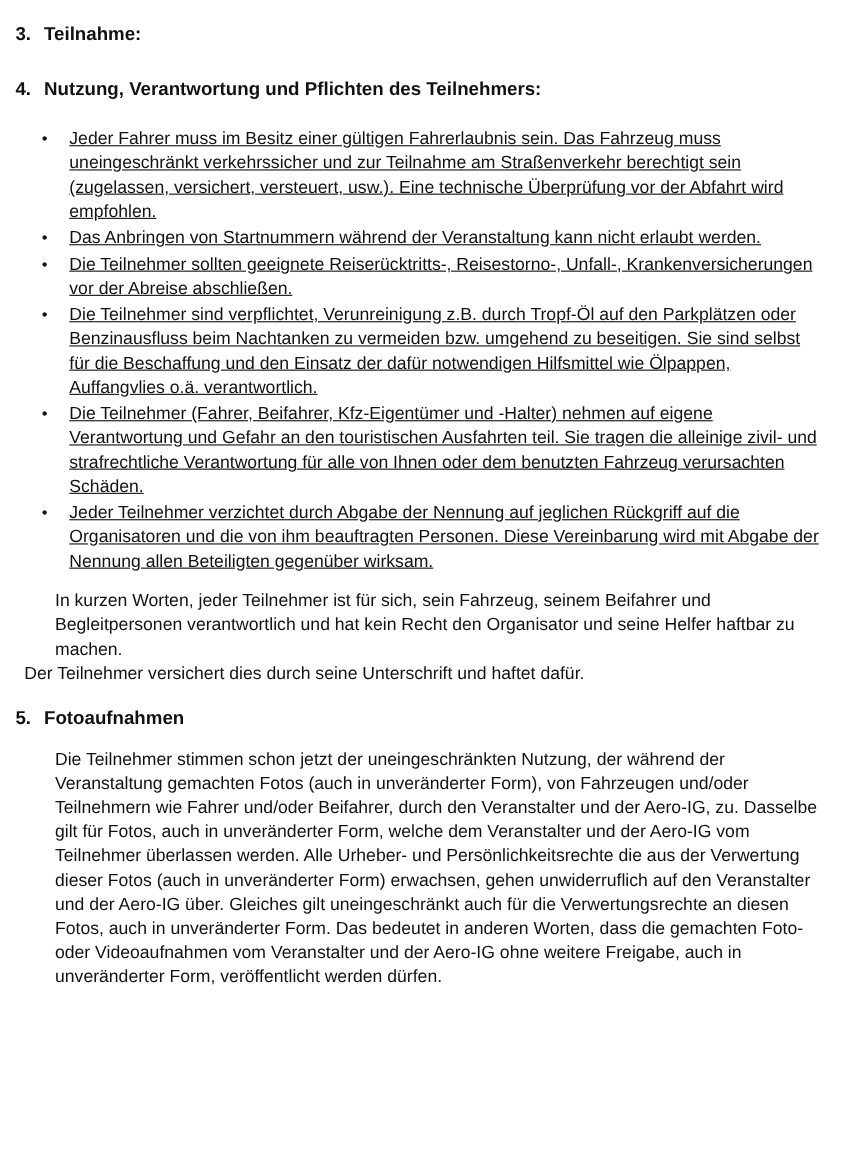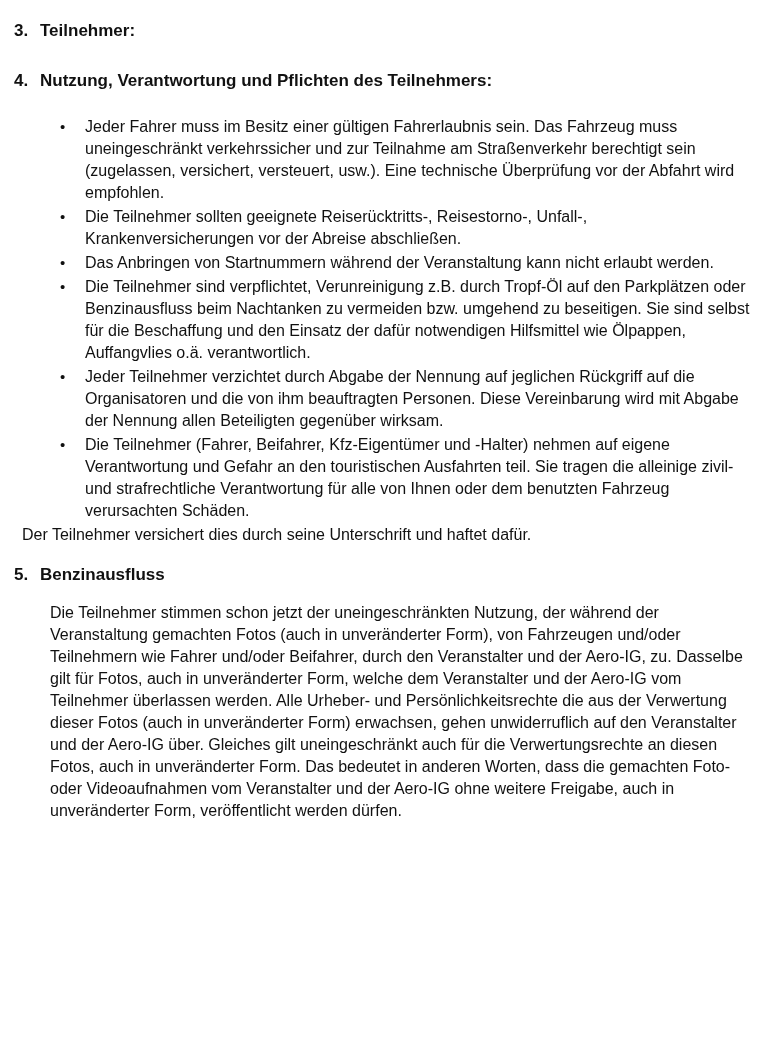--- a/index.html
+++ b/index.html
@@ -36,21 +36,22 @@
   }
   .para {
     margin: 0 26px 0 50px;
   }
   .sec-3 .sec-head { margin-bottom: 22px; }
   .sec-4 .sec-head { margin-top: 28px; margin-bottom: 24px; }
   .sec-5 .sec-head { margin-top: 18px; margin-bottom: 16px; }
   .bullets {
     list-style: none;
     margin: 0 30px 0 0;
-    padding: 0 0 0 85px;
+    padding: 0 0 0 63px;
+    text-decoration: underline;
   }
   .bullets li {
     position: relative;
     margin: 0 0 2px 0;
   }
   .bullets li::before {
     content: "\2022";
     position: absolute;
     left: -25px;
     top: 0;
@@ -60,41 +61,42 @@
   .closing-2 { margin-top: 0; margin-left: 22px; }
 </style>
 </head>
 <body>
 
 <div class="page">
 
   <section class="sec sec-3">
     <h2 class="sec-head">
       <span class="sec-num">3.</span>
-      <span class="sec-title">Teilnehmer:</span>
+      <span class="sec-title">Teilnahme:</span>
     </h2>
   </section>
 
   <section class="sec sec-4">
     <h2 class="sec-head">
       <span class="sec-num">4.</span>
       <span class="sec-title">Nutzung, Verantwortung und Pflichten des Teilnehmers:</span>
     </h2>
     <ul class="bullets">
       <li>Jeder Fahrer muss im Besitz einer gültigen Fahrerlaubnis sein. Das Fahrzeug muss uneingeschränkt verkehrssicher und zur Teilnahme am Straßenverkehr berechtigt sein (zugelassen, versichert, versteuert, usw.). Eine technische Überprüfung vor der Abfahrt wird empfohlen.</li>
+      <li>Das Anbringen von Startnummern während der Veranstaltung kann nicht erlaubt werden.</li>
       <li>Die Teilnehmer sollten geeignete Reiserücktritts-, Reisestorno-, Unfall-, Krankenversicherungen vor der Abreise abschließen.</li>
-      <li>Das Anbringen von Startnummern während der Veranstaltung kann nicht erlaubt werden.</li>
       <li>Die Teilnehmer sind verpflichtet, Verunreinigung z.B. durch Tropf-Öl auf den Parkplätzen oder Benzinausfluss beim Nachtanken zu vermeiden bzw. umgehend zu beseitigen. Sie sind selbst für die Beschaffung und den Einsatz der dafür notwendigen Hilfsmittel wie Ölpappen,  Auffangvlies o.ä. verantwortlich.</li>
+      <li>Die Teilnehmer (Fahrer, Beifahrer, Kfz-Eigentümer und -Halter) nehmen auf eigene Verantwortung und Gefahr an den touristischen Ausfahrten teil. Sie tragen die alleinige zivil- und strafrechtliche Verantwortung für alle von Ihnen oder dem benutzten Fahrzeug verursachten Schäden.</li>
       <li>Jeder Teilnehmer verzichtet durch Abgabe der Nennung auf jeglichen Rückgriff auf die Organisatoren und die von ihm beauftragten Personen. Diese Vereinbarung wird mit Abgabe der Nennung allen Beteiligten gegenüber wirksam.</li>
-      <li>Die Teilnehmer (Fahrer, Beifahrer, Kfz-Eigentümer und -Halter) nehmen auf eigene Verantwortung und Gefahr an den touristischen Ausfahrten teil. Sie tragen die alleinige zivil- und strafrechtliche Verantwortung für alle von Ihnen oder dem benutzten Fahrzeug verursachten Schäden.</li>
     </ul>
+    <p class="para closing-1">In kurzen Worten, jeder Teilnehmer ist für sich, sein Fahrzeug, seinem Beifahrer und Begleitpersonen verantwortlich und hat kein Recht den Organisator und seine Helfer haftbar zu machen.</p>
     <p class="para closing-2">Der Teilnehmer versichert dies durch seine Unterschrift und haftet dafür.</p>
   </section>
 
   <section class="sec sec-5">
     <h2 class="sec-head">
       <span class="sec-num">5.</span>
-      <span class="sec-title">Benzinausfluss</span>
+      <span class="sec-title">Fotoaufnahmen</span>
     </h2>
     <p class="para">Die Teilnehmer stimmen schon jetzt der uneingeschränkten Nutzung, der während der Veranstaltung gemachten Fotos (auch in unveränderter Form), von Fahrzeugen und/oder Teilnehmern wie Fahrer und/oder Beifahrer, durch den Veranstalter und der Aero-IG, zu. Dasselbe gilt für Fotos, auch in unveränderter Form, welche dem Veranstalter und der Aero-IG vom Teilnehmer überlassen werden. Alle Urheber- und Persönlichkeitsrechte die aus der Verwertung dieser Fotos (auch in unveränderter Form) erwachsen, gehen unwiderruflich auf den Veranstalter und der Aero-IG über. Gleiches gilt uneingeschränkt auch für die Verwertungsrechte an diesen Fotos, auch in unveränderter Form. Das bedeutet in anderen Worten, dass die gemachten Foto- oder Videoaufnahmen vom Veranstalter und der Aero-IG ohne weitere Freigabe, auch in unveränderter Form, veröffentlicht werden dürfen.</p>
   </section>
 
 </div>
 
 </body></html>

